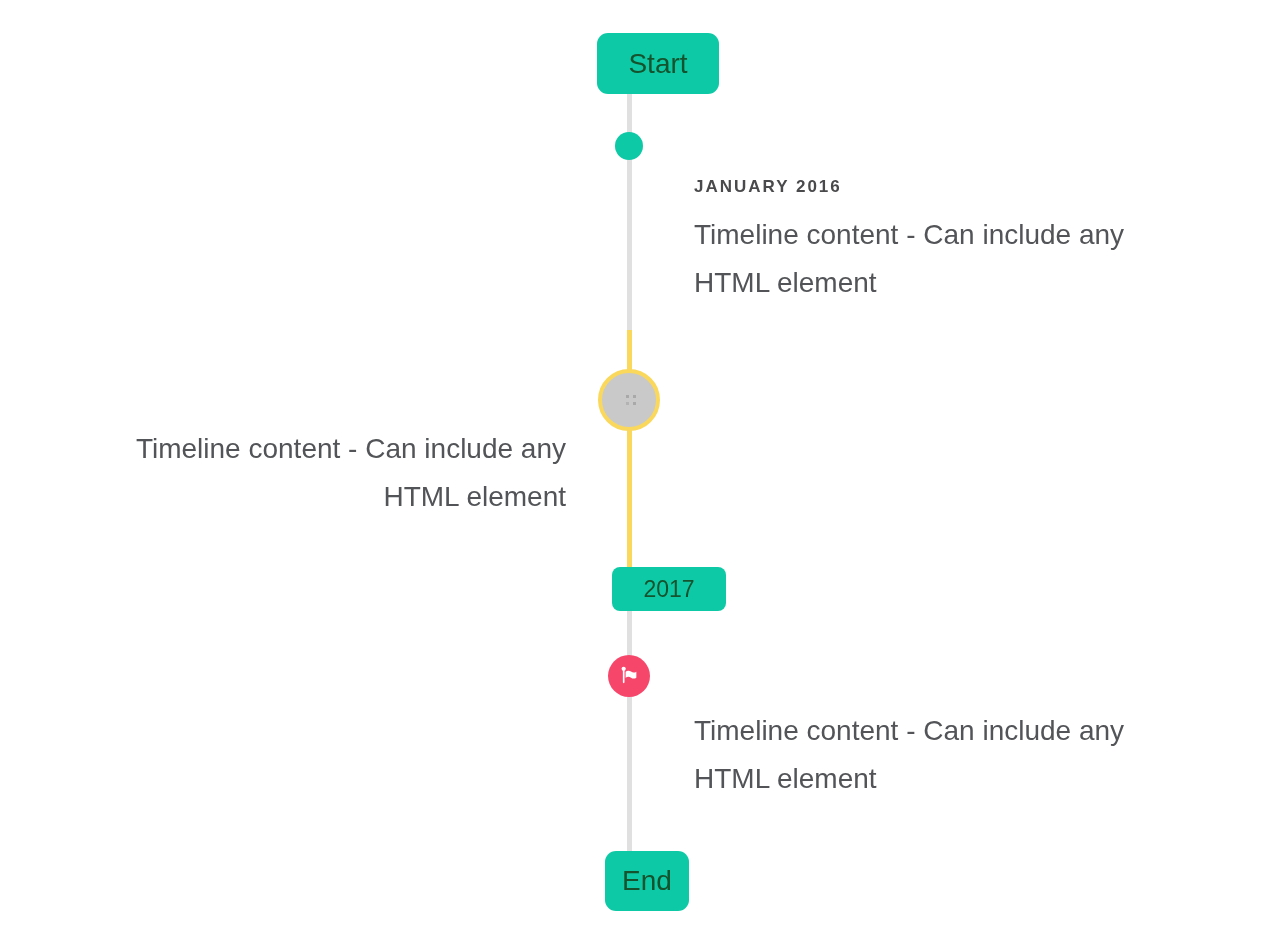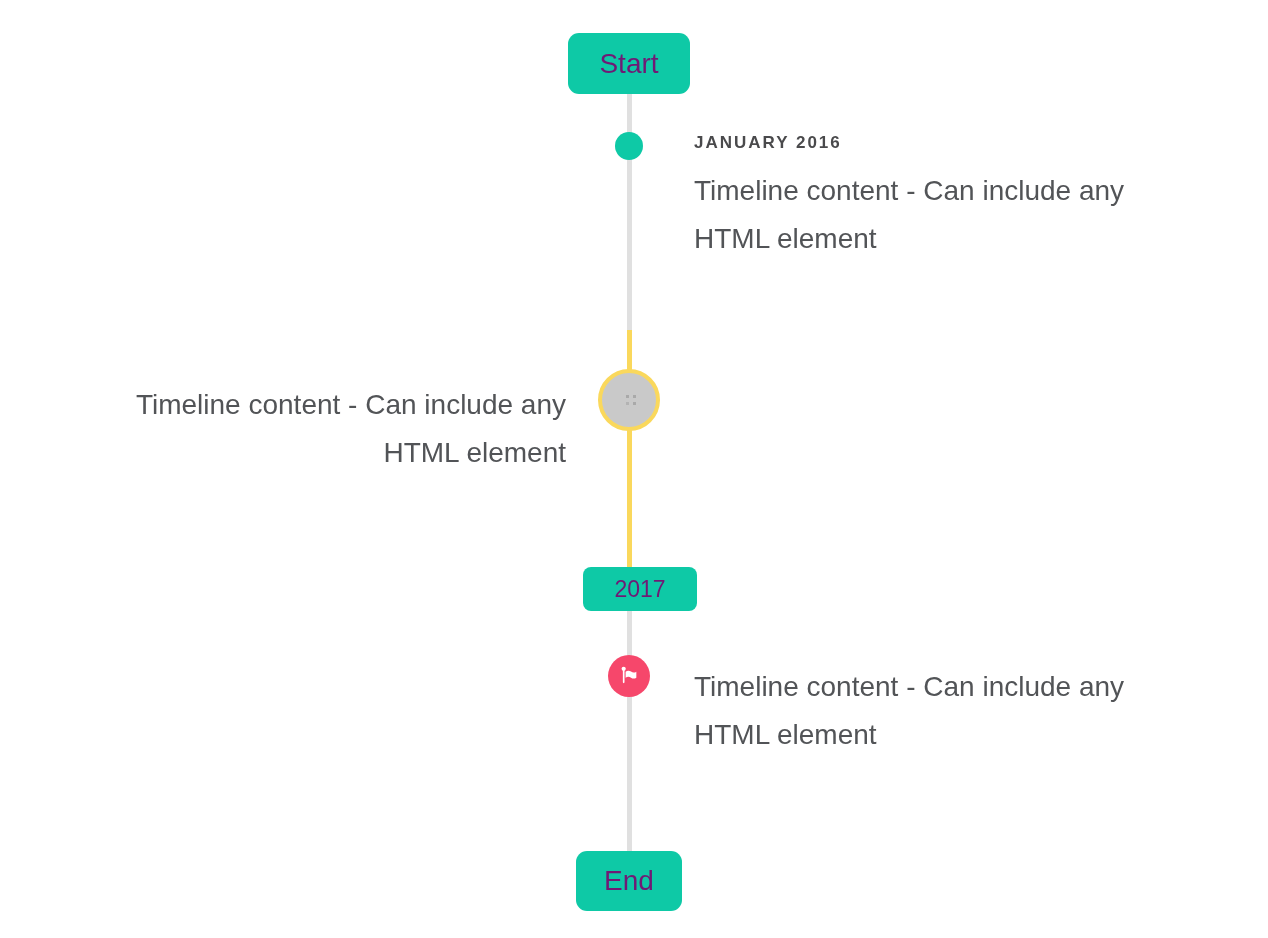--- a/index.html
+++ b/index.html
@@ -30,26 +30,27 @@
     background: var(--accent-yellow, #fad85c);
     z-index: 2;
   }
   
   .badge {
     position: absolute;
     display: flex;
     align-items: center;
     justify-content: center;
     background: var(--accent-teal, #0ec9a6);
-    color: #701a75;
+    color: #14532d;
     z-index: 4;
+    margin-left: 29px;
   }
   .badge-start { left: 568px; top: 33px;  width: 122px; height: 61px; border-radius: 11px; font-size: 28px; }
   .badge-year  { left: 583px; top: 567px; width: 114px;  height: 44px; border-radius: 8px;  font-size: 23px; }
-  .badge-end   { left: 576px; top: 851px; width: 106px; height: 60px; border-radius: 11px; font-size: 28px; }
+  .badge-end   { left: 576px; top: 851px; width: 84px; height: 60px; border-radius: 11px; font-size: 28px; }
   
   .marker { position: absolute; border-radius: 50%; z-index: 3; }
   .marker-dot {
     left: 615px; top: 132px; width: 28px; height: 28px;
     background: var(--accent-teal, #0ec9a6);
   }
   .marker-image {
     left: 598px; top: 369px; width: 62px; height: 62px;
     box-sizing: border-box;
     background: var(--circle-fill, #c9c9c9);
@@ -62,21 +63,21 @@
     background: #a9a9a9;
     box-shadow: 7px 0 0 #a9a9a9, 0 7px 0 #b3b3b3, 7px 7px 0 #a9a9a9;
   }
   .marker-flag {
     left: 608px; top: 655px; width: 42px; height: 42px;
     background: var(--accent-pink, #f6476b);
     display: flex; align-items: center; justify-content: center;
   }
   .marker-flag svg { display: block; }
   
-  .entry { position: absolute; width: 510px; }
+  .entry { position: absolute; width: 510px; margin-top: 44px; }
   .entry-right { text-align: left; }
   .entry-left  { text-align: right; }
   .entry-title {
     font-size: 17px;
     font-weight: bold;
     letter-spacing: 2px;
     color: var(--title-gray, #4a4a4c);
     line-height: 22px;
   }
   .entry-content {

